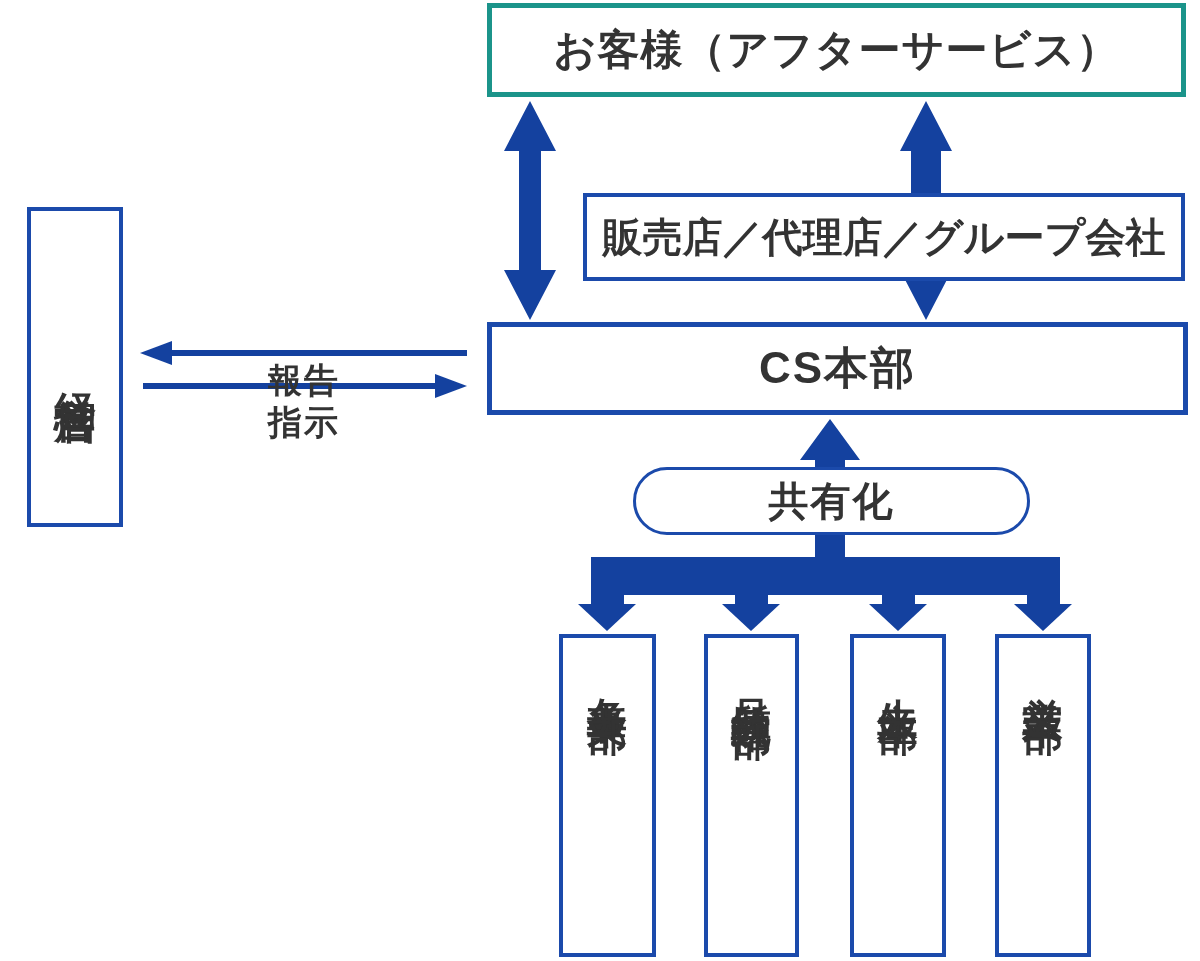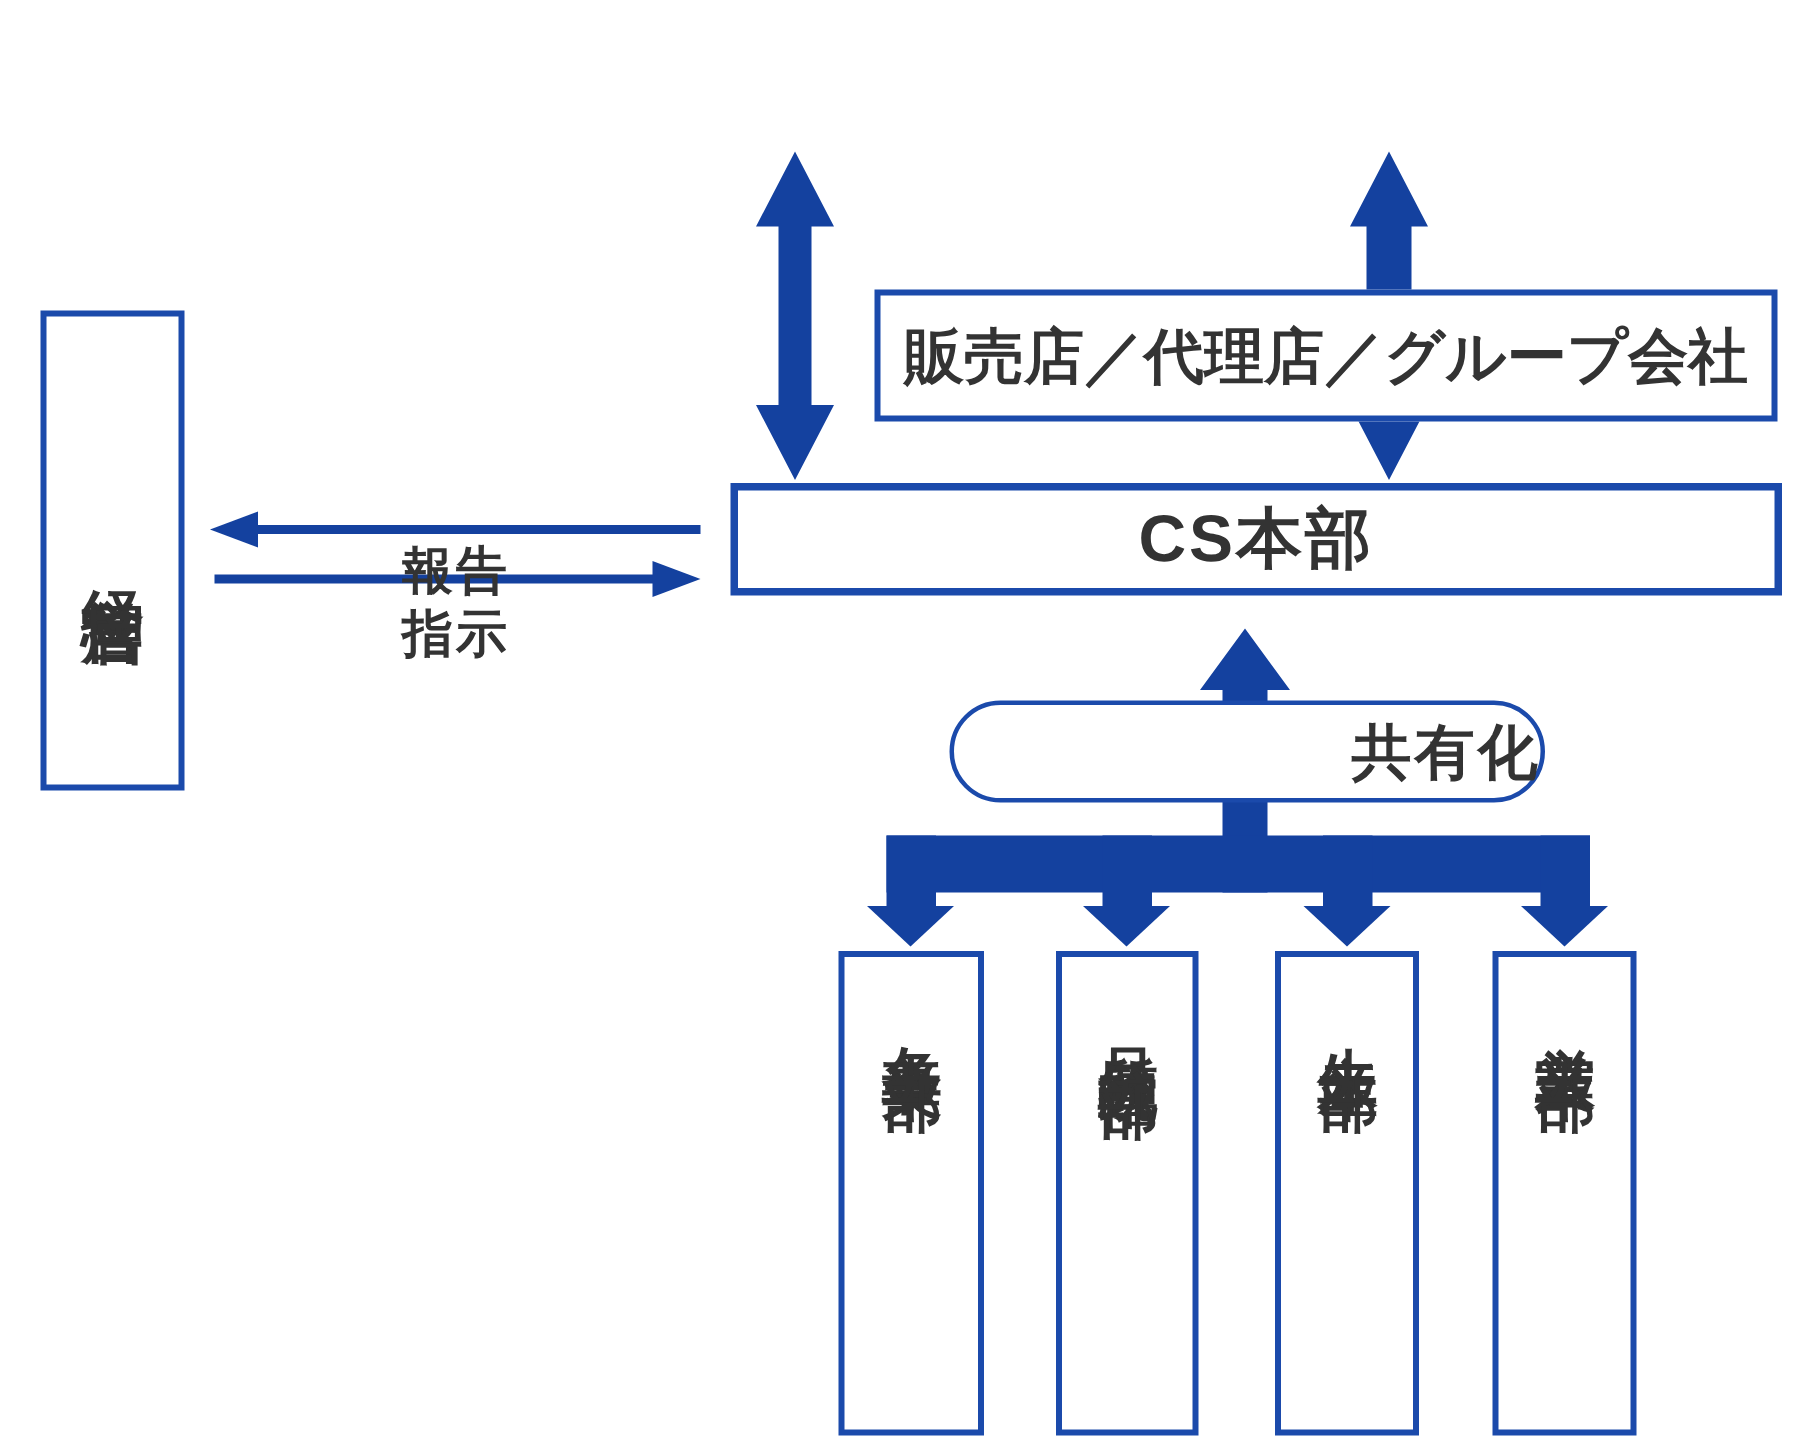--- a/index.html
+++ b/index.html
@@ -25,34 +25,34 @@
     border:5px solid #1B948A;
     font-size:42px;letter-spacing:1px;
   }
   .box-dealer{
     left:583px;top:165px;width:602px;height:88px;
     border:4px solid #1B4AAB;
     font-size:40px;
     margin-top:28px;
   }
   .box-cs{
-    left:487px;top:322px;width:701px;height:75px;
+    left:487px;top:322px;width:701px;height:93px;
     border:5px solid #1B4AAB;
     font-size:44px;letter-spacing:2px;
   }
   .box-management{
     left:27px;top:207px;width:96px;height:320px;
     border:4px solid #1B4AAB;
     font-size:42px;
   }
   .box-pill{
     left:633px;top:467px;width:397px;height:68px;
     border:3px solid #1B4AAB;
     border-radius:34px;
-    font-size:40px;letter-spacing:2px;justify-content:flex-end;
+    font-size:40px;letter-spacing:2px;
   }
   .vtext{
     writing-mode:vertical-rl;
     text-orientation:upright;
     letter-spacing:5px;
     line-height:1;
   }
   .box-dept{
     border:4px solid #1B4AAB;
     top:634px;height:323px;
@@ -100,20 +100,23 @@
       <polygon points="578,604 636,604 607,631"></polygon>
       <rect x="735" y="557" width="33" height="47"></rect>
       <polygon points="722,604 780,604 751,631"></polygon>
       <rect x="882" y="557" width="33" height="47"></rect>
       <polygon points="869,604 927,604 898,631"></polygon>
       <rect x="1027" y="557" width="33" height="47"></rect>
       <polygon points="1014,604 1072,604 1043,631"></polygon>
     </g>
   </svg>
 
+  <div class="box box-customer">
+    <span>お客様（アフターサービス）</span>
+  </div>
 
   <div class="box box-dealer">
     <span>販売店／代理店／グループ会社</span>
   </div>
 
   <div class="box box-cs">
     <span>CS本部</span>
   </div>
 
   <div class="box box-management">

